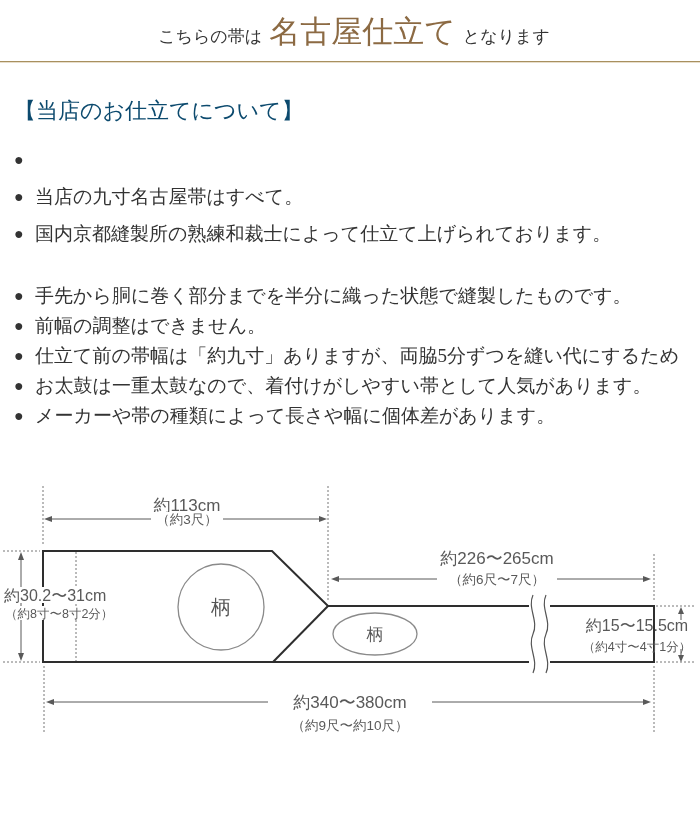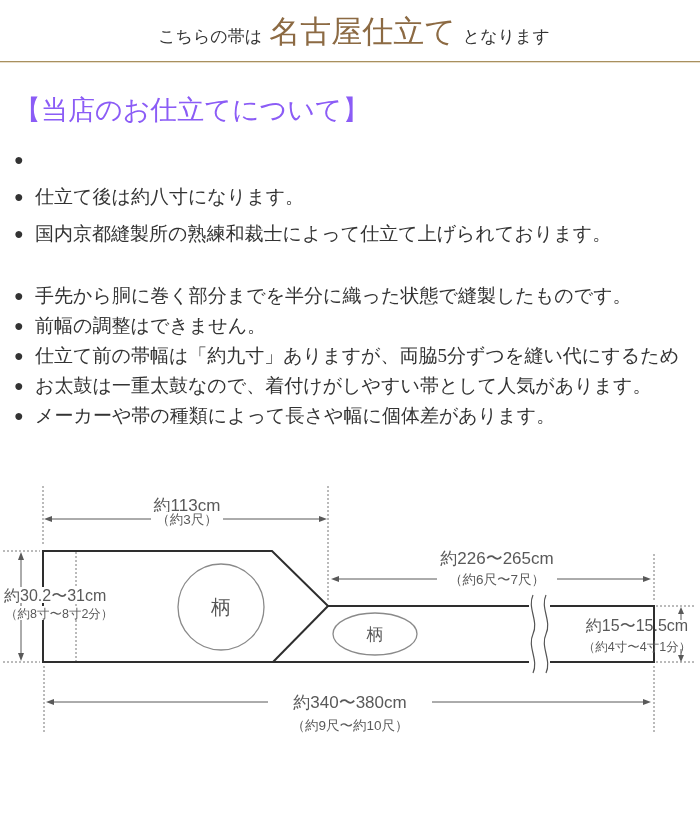--- a/index.html
+++ b/index.html
@@ -7,21 +7,21 @@
     width:700px;height:840px;background:#ffffff;overflow:hidden;
     font-family:"Liberation Serif","DejaVu Serif",serif;color:#333333;
   }
   .hdr{padding-top:12px;text-align:center;white-space:nowrap;padding-left:8px;}
   .hdr .small{font-size:17px;color:#333333;}
   .hdr .big{font-size:31px;color:#8c6a43;margin:0 7px;line-height:40px;}
   .rule{height:1px;background:#a8905f;box-shadow:0 1px 0 #e8decb;margin-top:9px;}
   .content{padding-left:14px;}
   .sec1{margin-top:33px;}
   .sec2{margin-top:29px;}
-  h2{font-size:27px;font-weight:normal;color:#8b5cf6;line-height:31px;margin:0 0 15px 0;}
+  h2{font-size:22px;font-weight:normal;color:#0c4a6e;line-height:31px;margin:0 0 15px 0;}
   .li{display:flex;font-size:19px;}
   .sec1 .li{line-height:37px;height:37px;}
   .sec2 .li{line-height:30px;height:30px;}
   .blt{width:21px;flex:0 0 21px;font-size:16px;}
   .cont{padding-left:21px;}
   .diagram{margin-top:48px;}
   svg{display:block;}
   .shape{fill:#ffffff;stroke:#2e2e2e;stroke-width:2;}
   .thin{fill:none;stroke:#8a8a8a;stroke-width:1.3;}
   .dim{stroke:#595959;stroke-width:1;}
@@ -47,21 +47,21 @@
 
 <div class="content">
 
   <div class="sec1">
     <h2>【当店のお仕立てについて】</h2>
     <div class="li">
       <span class="blt">●</span>
     </div>
     <div class="li">
       <span class="blt">●</span>
-      <span>仕立て後は約八寸になります。</span>
+      <span>当店の九寸名古屋帯はすべて。</span>
     </div>
     <div class="li">
       <span class="blt">●</span>
       <span>国内京都縫製所の熟練和裁士によって仕立て上げられております。</span>
     </div>
   </div>
 
   <div class="sec2">
     <div class="li">
       <span class="blt">●</span>

